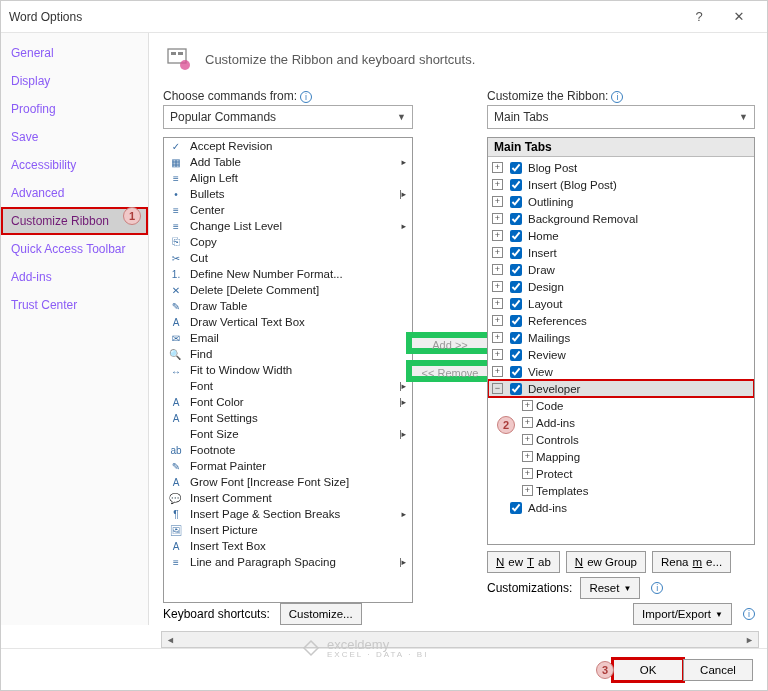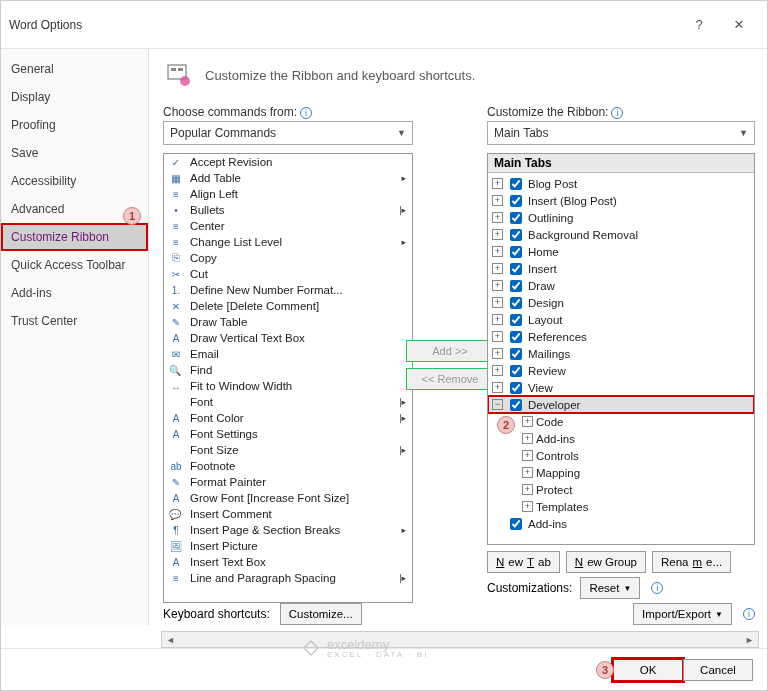--- a/index.html
+++ b/index.html
@@ -1,23 +1,23 @@
 <!DOCTYPE html>
 <html><head>
 <meta charset="utf-8">
 <style>
 * { box-sizing: border-box; font-family: "Segoe UI", Arial, sans-serif; }
 body { margin: 0; background: #fff; width: 768px; height: 691px; overflow: hidden; }
 .dialog { width: 768px; height: 691px; border: 1px solid #ccc; display: flex; flex-direction: column; position: relative; }
-.titlebar { display: flex; align-items: center; height: 48px; padding: 0 8px; font-size: 12px; color: #333; border-bottom: 1px solid #e5e5e5; }
+.titlebar { display: flex; align-items: center; height: 32px; padding: 0 8px; font-size: 12px; color: #333; border-bottom: 1px solid #e5e5e5; }
 .titlebar .spacer { flex: 1; }
 .titlebar .tb-btn { width: 40px; text-align: center; font-size: 13px; color: #555; cursor: pointer; }
 .body { flex: 1; display: flex; overflow: hidden; }
 .sidebar { width: 148px; border-right: 1px solid #e0e0e0; padding-top: 6px; background: #fafafa; }
-.side-item { padding: 7px 10px; font-size: 12px; color: #404040; cursor: pointer; }
+.side-item { padding: 7px 10px; font-size: 12px; color: #8b5cf6; cursor: pointer; }
 .side-item.sel { background: #d0d0d0; color: #701a75; }
 .side-item.hl { outline: 2px solid #d10000; outline-offset: -2px; }
 .main { flex: 1; display: flex; flex-direction: column; padding: 10px 8px 0 14px; position: relative; }
 .heading-row { display: flex; align-items: center; gap: 10px; margin-bottom: 14px; }
 .heading-icon { width: 32px; height: 32px; display: flex; align-items: center; justify-content: center; color: #777; }
 .heading-text { font-size: 13px; color: #5a5a5a; }
 .two-col { flex: 1; display: flex; overflow: hidden; }
 .col { display: flex; flex-direction: column; }
 .col.left { width: 250px; }
 .col.center { width: 74px; display: flex; flex-direction: column; align-items: center; justify-content: center; gap: 6px; }
@@ -28,21 +28,21 @@
 .dropdown .dd-arrow { font-size: 9px; color: #555; }
 .listbox { flex: 1; border: 1px solid #999; background: #fff; overflow: hidden; display: flex; }
 .listbox-inner { flex: 1; overflow-y: auto; overflow-x: hidden; }
 .listbox-inner::-webkit-scrollbar { width: 17px; }
 .listbox-inner::-webkit-scrollbar-track { background: #f0f0f0; border-left: 1px solid #ccc; }
 .listbox-inner::-webkit-scrollbar-thumb { background: #c8c8c8; border: 1px solid #aaa; }
 .cmd-item { display: flex; align-items: center; height: 16px; padding: 0 4px; font-size: 11.5px; color: #222; gap: 6px; white-space: nowrap; }
 .cmd-icon { width: 16px; height: 14px; display: flex; align-items: center; justify-content: center; font-size: 10px; color: #3a6ea5; flex-shrink: 0; }
 .cmd-label { flex: 1; overflow: hidden; text-overflow: ellipsis; }
 .cmd-arrow { font-size: 9px; color: #444; padding-right: 2px; }
-.mid-btn { width: 88px; height: 22px; font-size: 11px; border: 1px solid #22c55e; background: #efefef; color: #999; cursor: default; }
+.mid-btn { width: 88px; height: 22px; font-size: 11px; border: 6px solid #22c55e; background: #efefef; color: #999; cursor: default; }
 .tree-head { background: #e8e8e8; font-weight: bold; font-size: 12px; padding: 2px 6px; border-bottom: 1px solid #bbb; }
 .tree { flex: 1; border: 1px solid #999; background: #fff; overflow: hidden; display: flex; flex-direction: column; }
 .tree-body { flex: 1; overflow-y: auto; padding: 2px 0; }
 .tree-body::-webkit-scrollbar { width: 17px; }
 .tree-body::-webkit-scrollbar-track { background: #f0f0f0; border-left: 1px solid #ccc; }
 .tree-body::-webkit-scrollbar-thumb { background: #c8c8c8; border: 1px solid #aaa; }
 .tree-row { display: flex; align-items: center; height: 17px; font-size: 11.5px; color: #222; padding-left: 4px; gap: 3px; }
 .tree-row.hl { background: #e0e0e0; outline: 2px solid #d10000; outline-offset: -1px; }
 .exp { width: 11px; height: 11px; border: 1px solid #888; display: flex; align-items: center; justify-content: center; font-size: 9px; line-height: 1; color: #555; flex-shrink: 0; cursor: pointer; }
 .cb { width: 12px; height: 12px; flex-shrink: 0; accent-color: #0067c0; }

